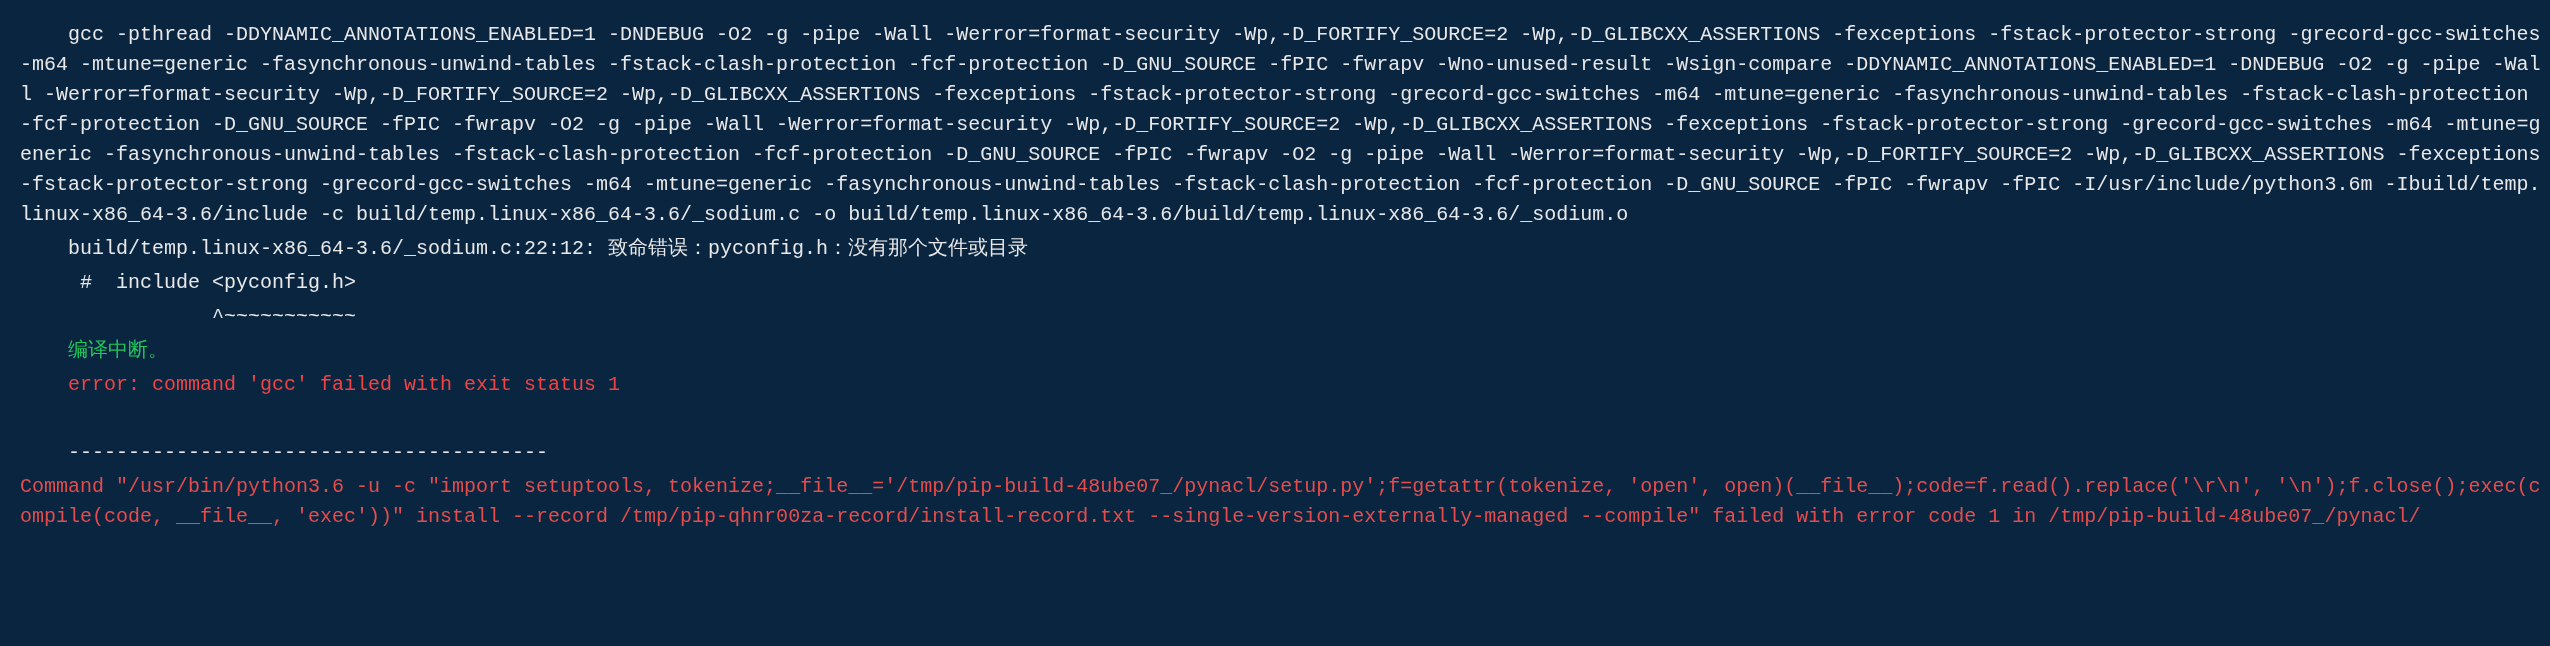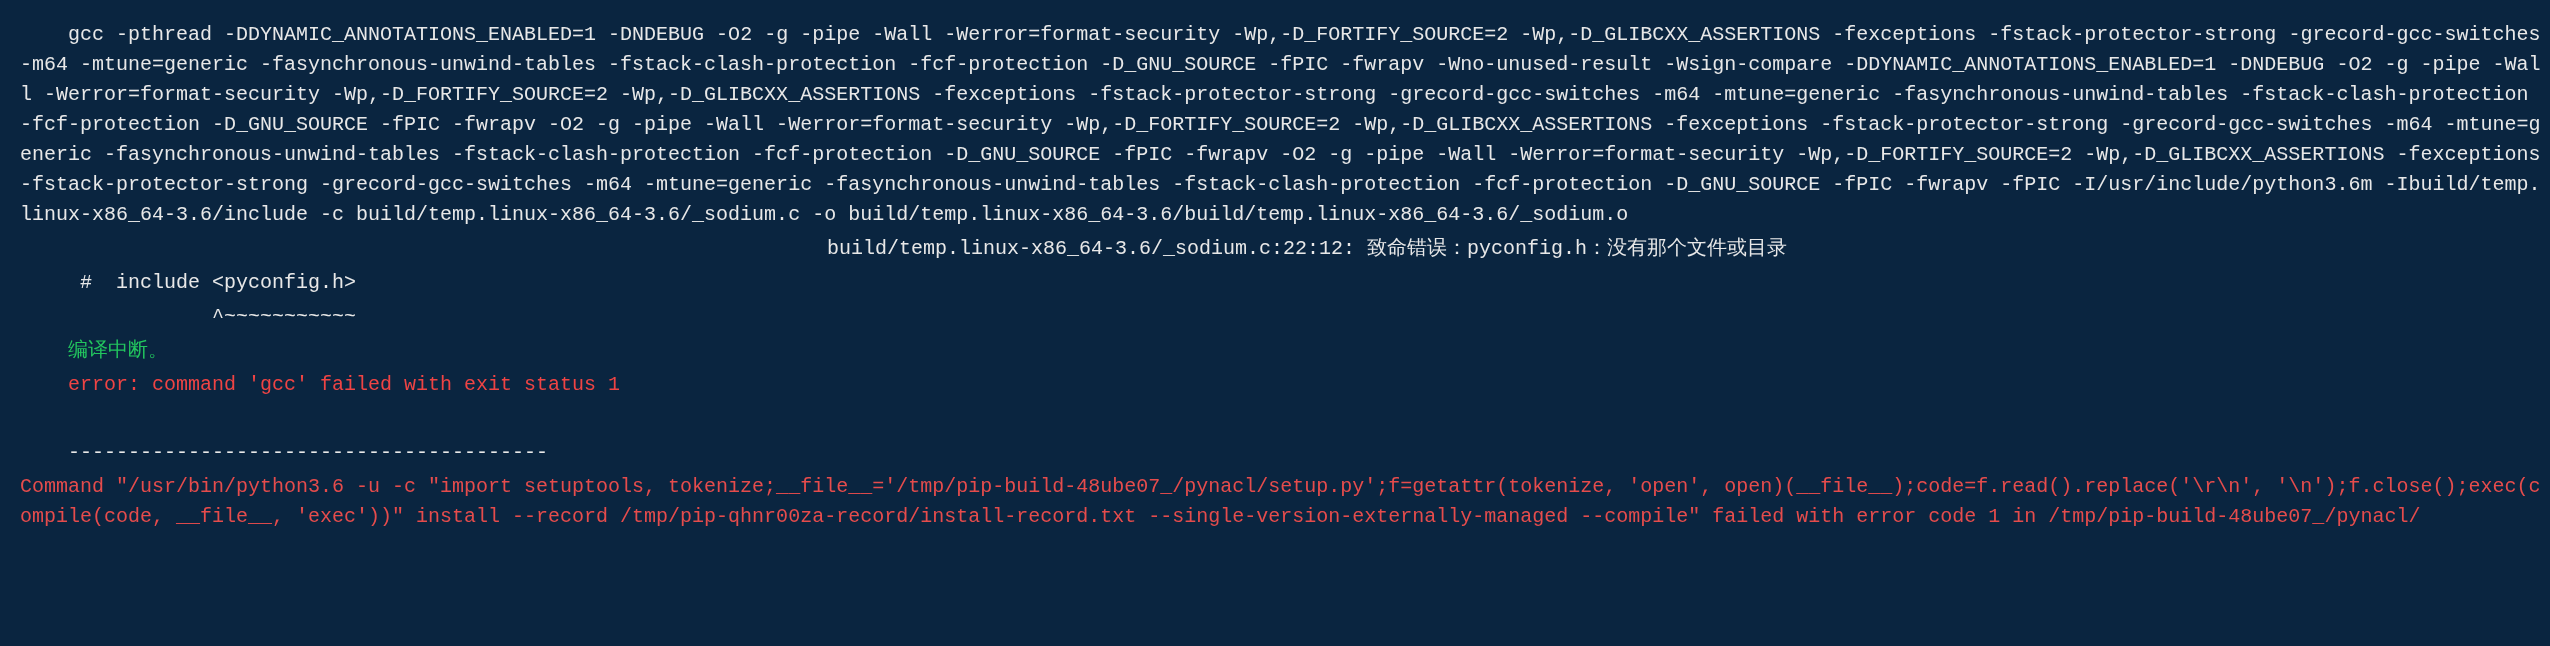--- a/index.html
+++ b/index.html
@@ -21,21 +21,20 @@
     }
     .terminal-line {
       white-space: pre-wrap;
       word-break: break-all;
     }
     .gcc-output {
       color: #e8e8e8;
     }
     .fatal-error-cn {
       color: #e8e8e8;
-      text-align: center;
     }
     .include-line {
       color: #e8e8e8;
       font-family: Liberation Mono, monospace;
     }
     .caret-line {
       color: #e8e8e8;
     }
     .compile-abort {
       color: #22c55e;

